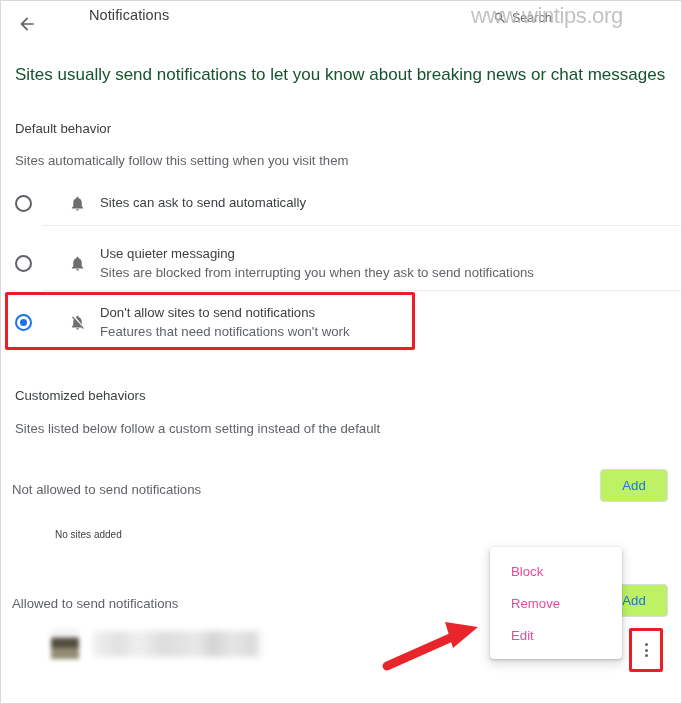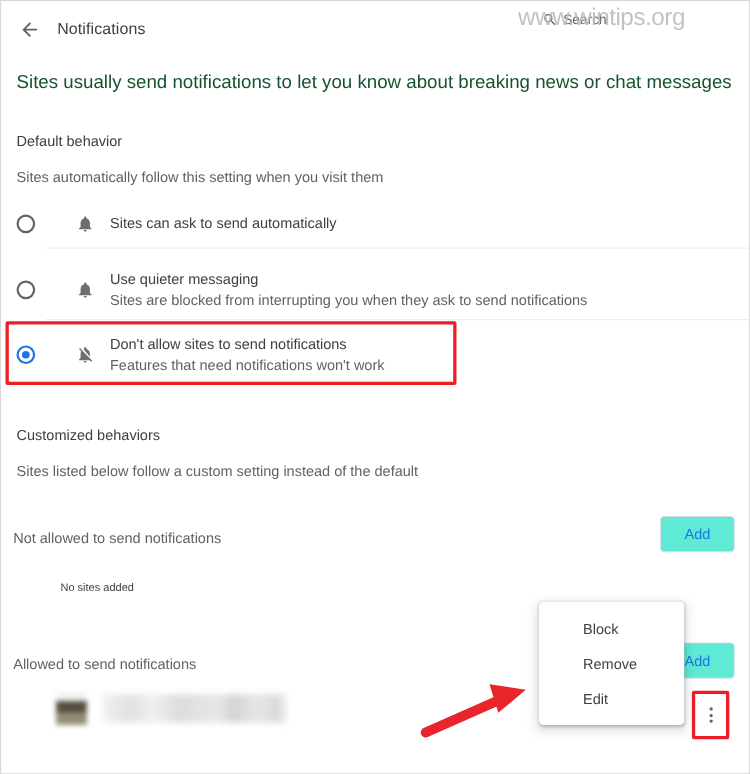--- a/index.html
+++ b/index.html
@@ -19,21 +19,22 @@
     border: 1px solid #d8d8d8;
   }
 
   
   .header {
     position: absolute;
     top: 6px; left: 0;
     width: 682px;
     height: 40px;
     display: flex;
-    align-items: center;
+    align-items: flex-start;
+    gap: 37px;
   }
   .back-btn {
     width: 34px; height: 34px;
     margin-left: 9px;
     display: flex; align-items: center; justify-content: center;
     border-radius: 50%;
     cursor: pointer;
   }
   .back-btn svg { display: block; }
   .page-title {
@@ -157,21 +158,21 @@
     pointer-events: none;
   }
 
   
   .add-btn {
     position: absolute;
     height: 33px;
     width: 68px;
     border: 1px solid #dadce0;
     border-radius: 4px;
-    background: #5eead4;
+    background: #bef264;
     color: #1a73e8;
     font-size: 13.2px;
     font-weight: 500;
     font-family: "Liberation Sans", sans-serif;
     display: flex;
     align-items: center;
     justify-content: center;
     cursor: pointer;
   }
 
@@ -254,23 +255,23 @@
     padding: 8px 0;
     background: #fff;
     border-radius: 4px;
     box-shadow: 0 1px 3px rgba(60,64,67,.3), 0 4px 10px 2px rgba(60,64,67,.15);
     z-index: 20;
   }
   .menu-item {
     height: 32px;
     display: flex;
     align-items: center;
-    padding-left: 40px;
-    font-size: 13.2px;
-    color: #404040;
+    padding-left: 21px;
+    font-size: 13.2px;
+    color: #ec4899;
     cursor: pointer;
   }
 
   
   .arrow-svg {
     position: absolute;
     left: 380px; top: 608px;
     pointer-events: none;
     z-index: 25;
   }

